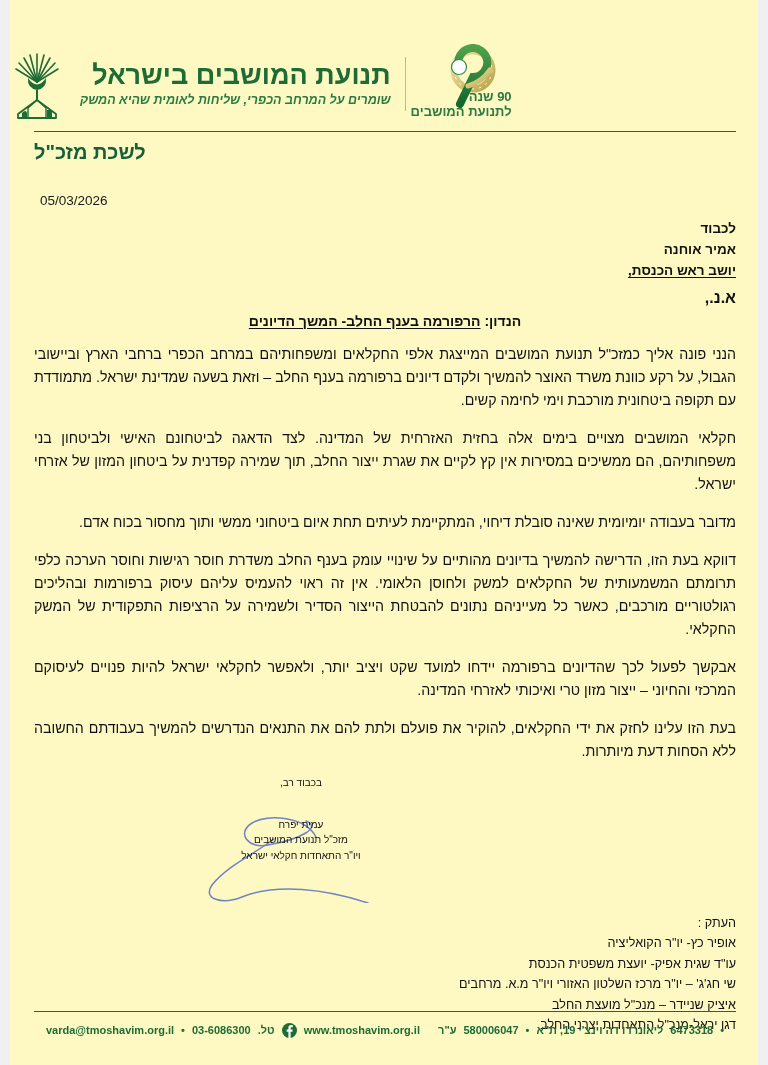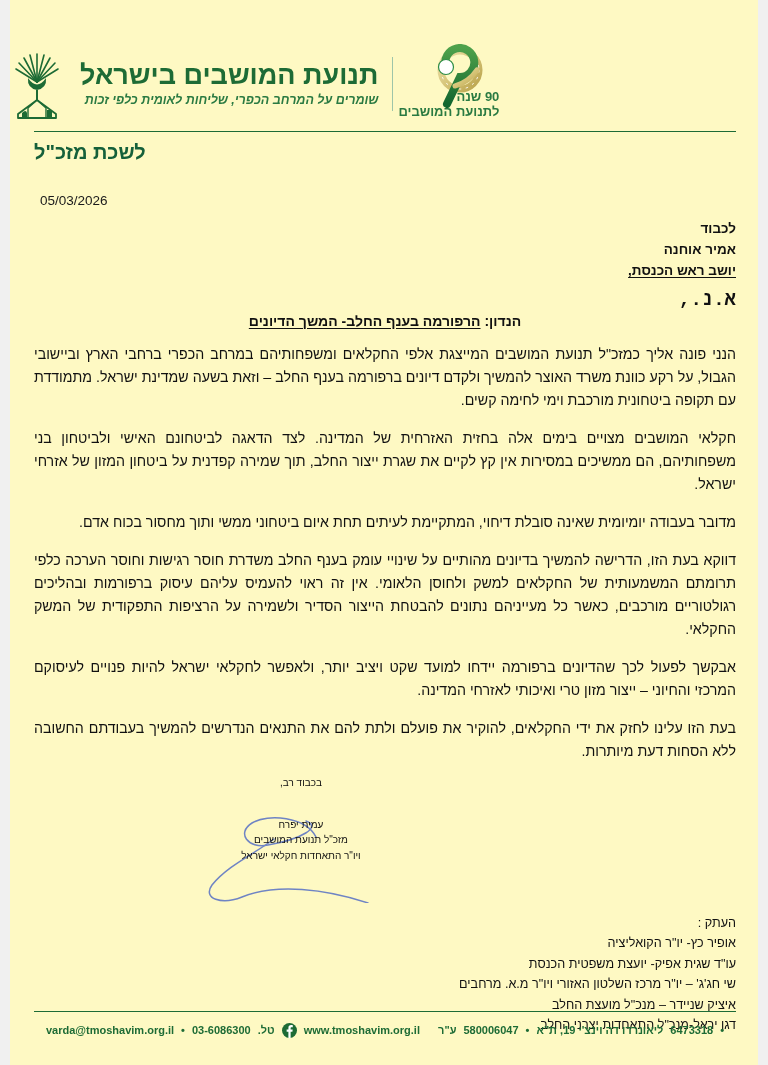--- a/index.html
+++ b/index.html
@@ -150,24 +150,23 @@
   }
   .addressee .underlined {
     text-decoration: underline;
     text-underline-offset: 2px;
   }
   .salutation {
     position: absolute;
     top: 158px;
     right: 0;
     width: 260px;
-    font-size: 19px;
-    font-weight: bold;
-    direction: rtl;
-    font-family: Liberation Mono, monospace;
+    font-size: 16px;
+    font-weight: bold;
+    direction: rtl;
   }
   .subject {
     position: absolute;
     top: 182px;
     right: 0;
     left: 0;
     text-align: center;
     font-size: 14px;
     font-weight: bold;
     direction: rtl;
@@ -303,21 +302,21 @@
       <path d="M29 42 L29 52" stroke="#1d6b35" stroke-width="2" fill="none"></path>
       <path d="M29 52 L10 66 L10 70 L48 70 L48 66 Z" fill="none" stroke="#1d6b35" stroke-width="1.8" stroke-linejoin="round"></path>
       <path d="M29 52 L20 60 L20 70" fill="none" stroke="#1d6b35" stroke-width="1.4"></path>
       <path d="M29 52 L38 60 L38 70" fill="none" stroke="#1d6b35" stroke-width="1.4"></path>
       <path d="M14 70 L14 65 q4 -4 5 0 L19 70 Z" fill="#1d6b35"></path>
       <rect x="39" y="62" width="5" height="8" fill="#1d6b35"></rect>
     </svg>
 
     <div class="org-names">
       <div class="org-title">תנועת המושבים בישראל</div>
-      <div class="org-tagline">שומרים על המרחב הכפרי, שליחות לאומית כלפי זכות</div>
+      <div class="org-tagline">שומרים על המרחב הכפרי, שליחות לאומית שהיא המשק</div>
     </div>
 
     <div class="vert-rule"></div>
 
     <div class="anniv-logo">
       <svg viewBox="0 0 96 80" width="96" height="80">
         <defs>
           <linearGradient id="goldGrad" x1="0" y1="0" x2="1" y2="1">
             <stop offset="0%" stop-color="#efe4ae"></stop>
             <stop offset="55%" stop-color="#d4c274"></stop>

